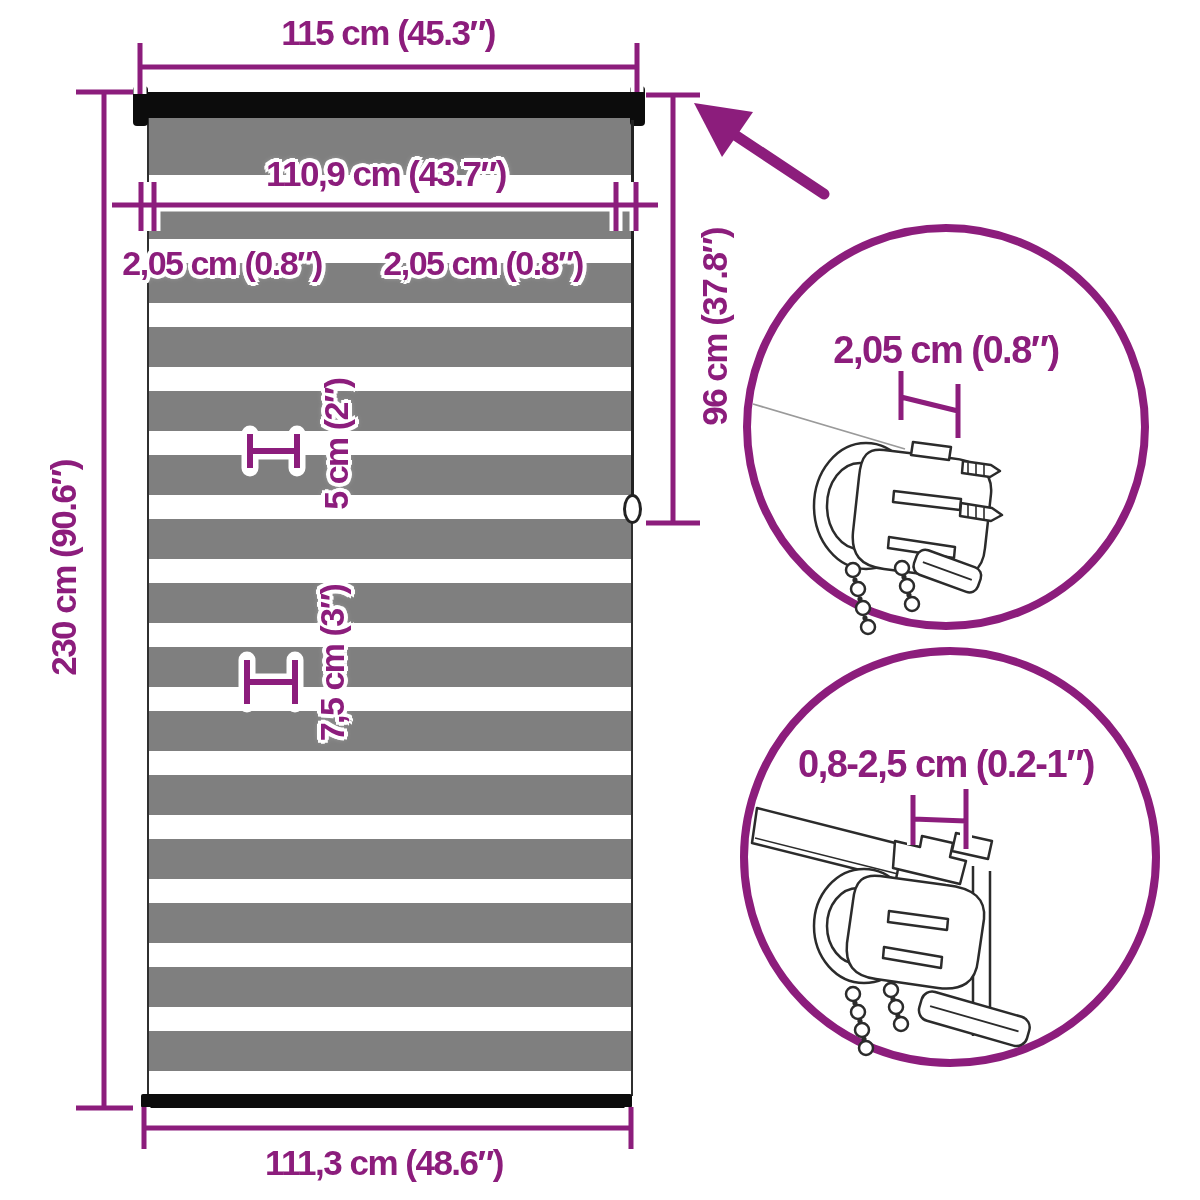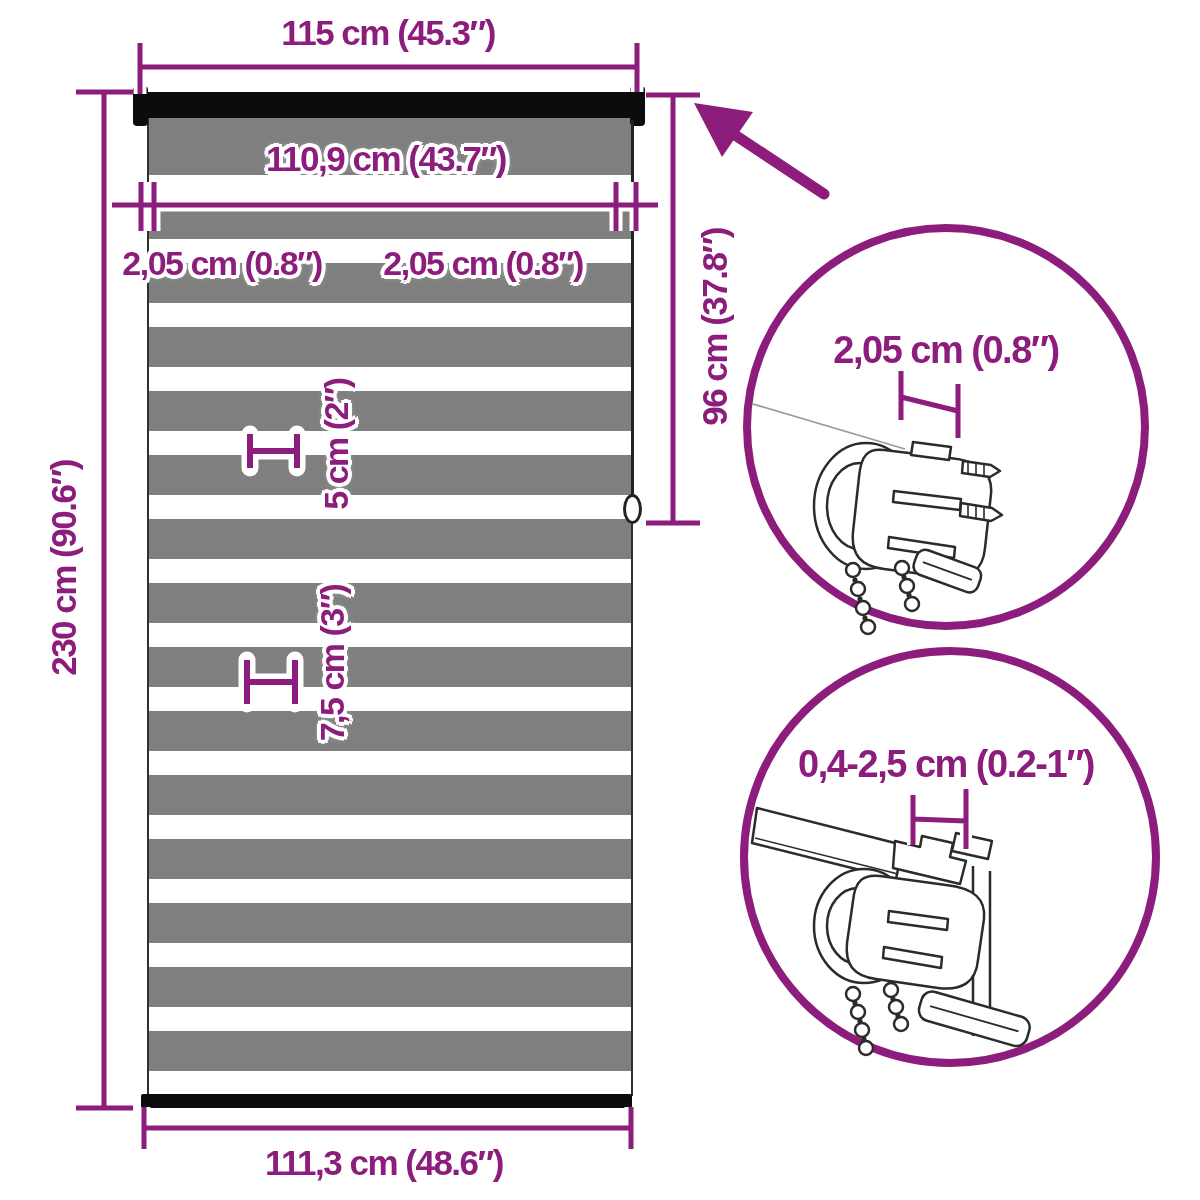--- a/index.html
+++ b/index.html
@@ -156,24 +156,24 @@
       </g>
     </g>
 
     <g>
       <path d="M913,795 V845 M966,789 V849 M913,819 L966,821" stroke="#ffffff" stroke-width="12" fill="none"></path>
       <path d="M913,795 V845 M966,789 V849 M913,819 L966,821" stroke="#8c1d7c" stroke-width="5" fill="none"></path>
     </g>
   </svg>
 
   <div class="dim" style="left:388px;top:32px;">115 cm (45.3″)</div>
-  <div class="dim" style="left:386px;top:158px;">110,9 cm (43.7″)</div>
+  <div class="dim" style="left:386px;top:173px;">110,9 cm (43.7″)</div>
   <div class="dim small" style="left:222px;top:263px;">2,05 cm (0.8″)</div>
   <div class="dim small" style="left:483px;top:263px;">2,05 cm (0.8″)</div>
   <div class="dim rot" style="left:714px;top:327px;">96 cm (37.8″)</div>
   <div class="dim rot" style="left:63px;top:568px;">230 cm (90.6″)</div>
   <div class="dim rot small" style="left:336px;top:444px;">5 cm (2″)</div>
   <div class="dim rot small" style="left:332px;top:663px;">7,5 cm (3″)</div>
   <div class="dim" style="left:384px;top:1162px;">111,3 cm (48.6″)</div>
   <div class="dim big" style="left:946px;top:350px;">2,05 cm (0.8″)</div>
-  <div class="dim big" style="left:946px;top:764px;">0,4-2,5 cm (0.2-1″)</div>
+  <div class="dim big" style="left:946px;top:764px;">0,8-2,5 cm (0.2-1″)</div>
 
 </div>
 
 </body></html>

